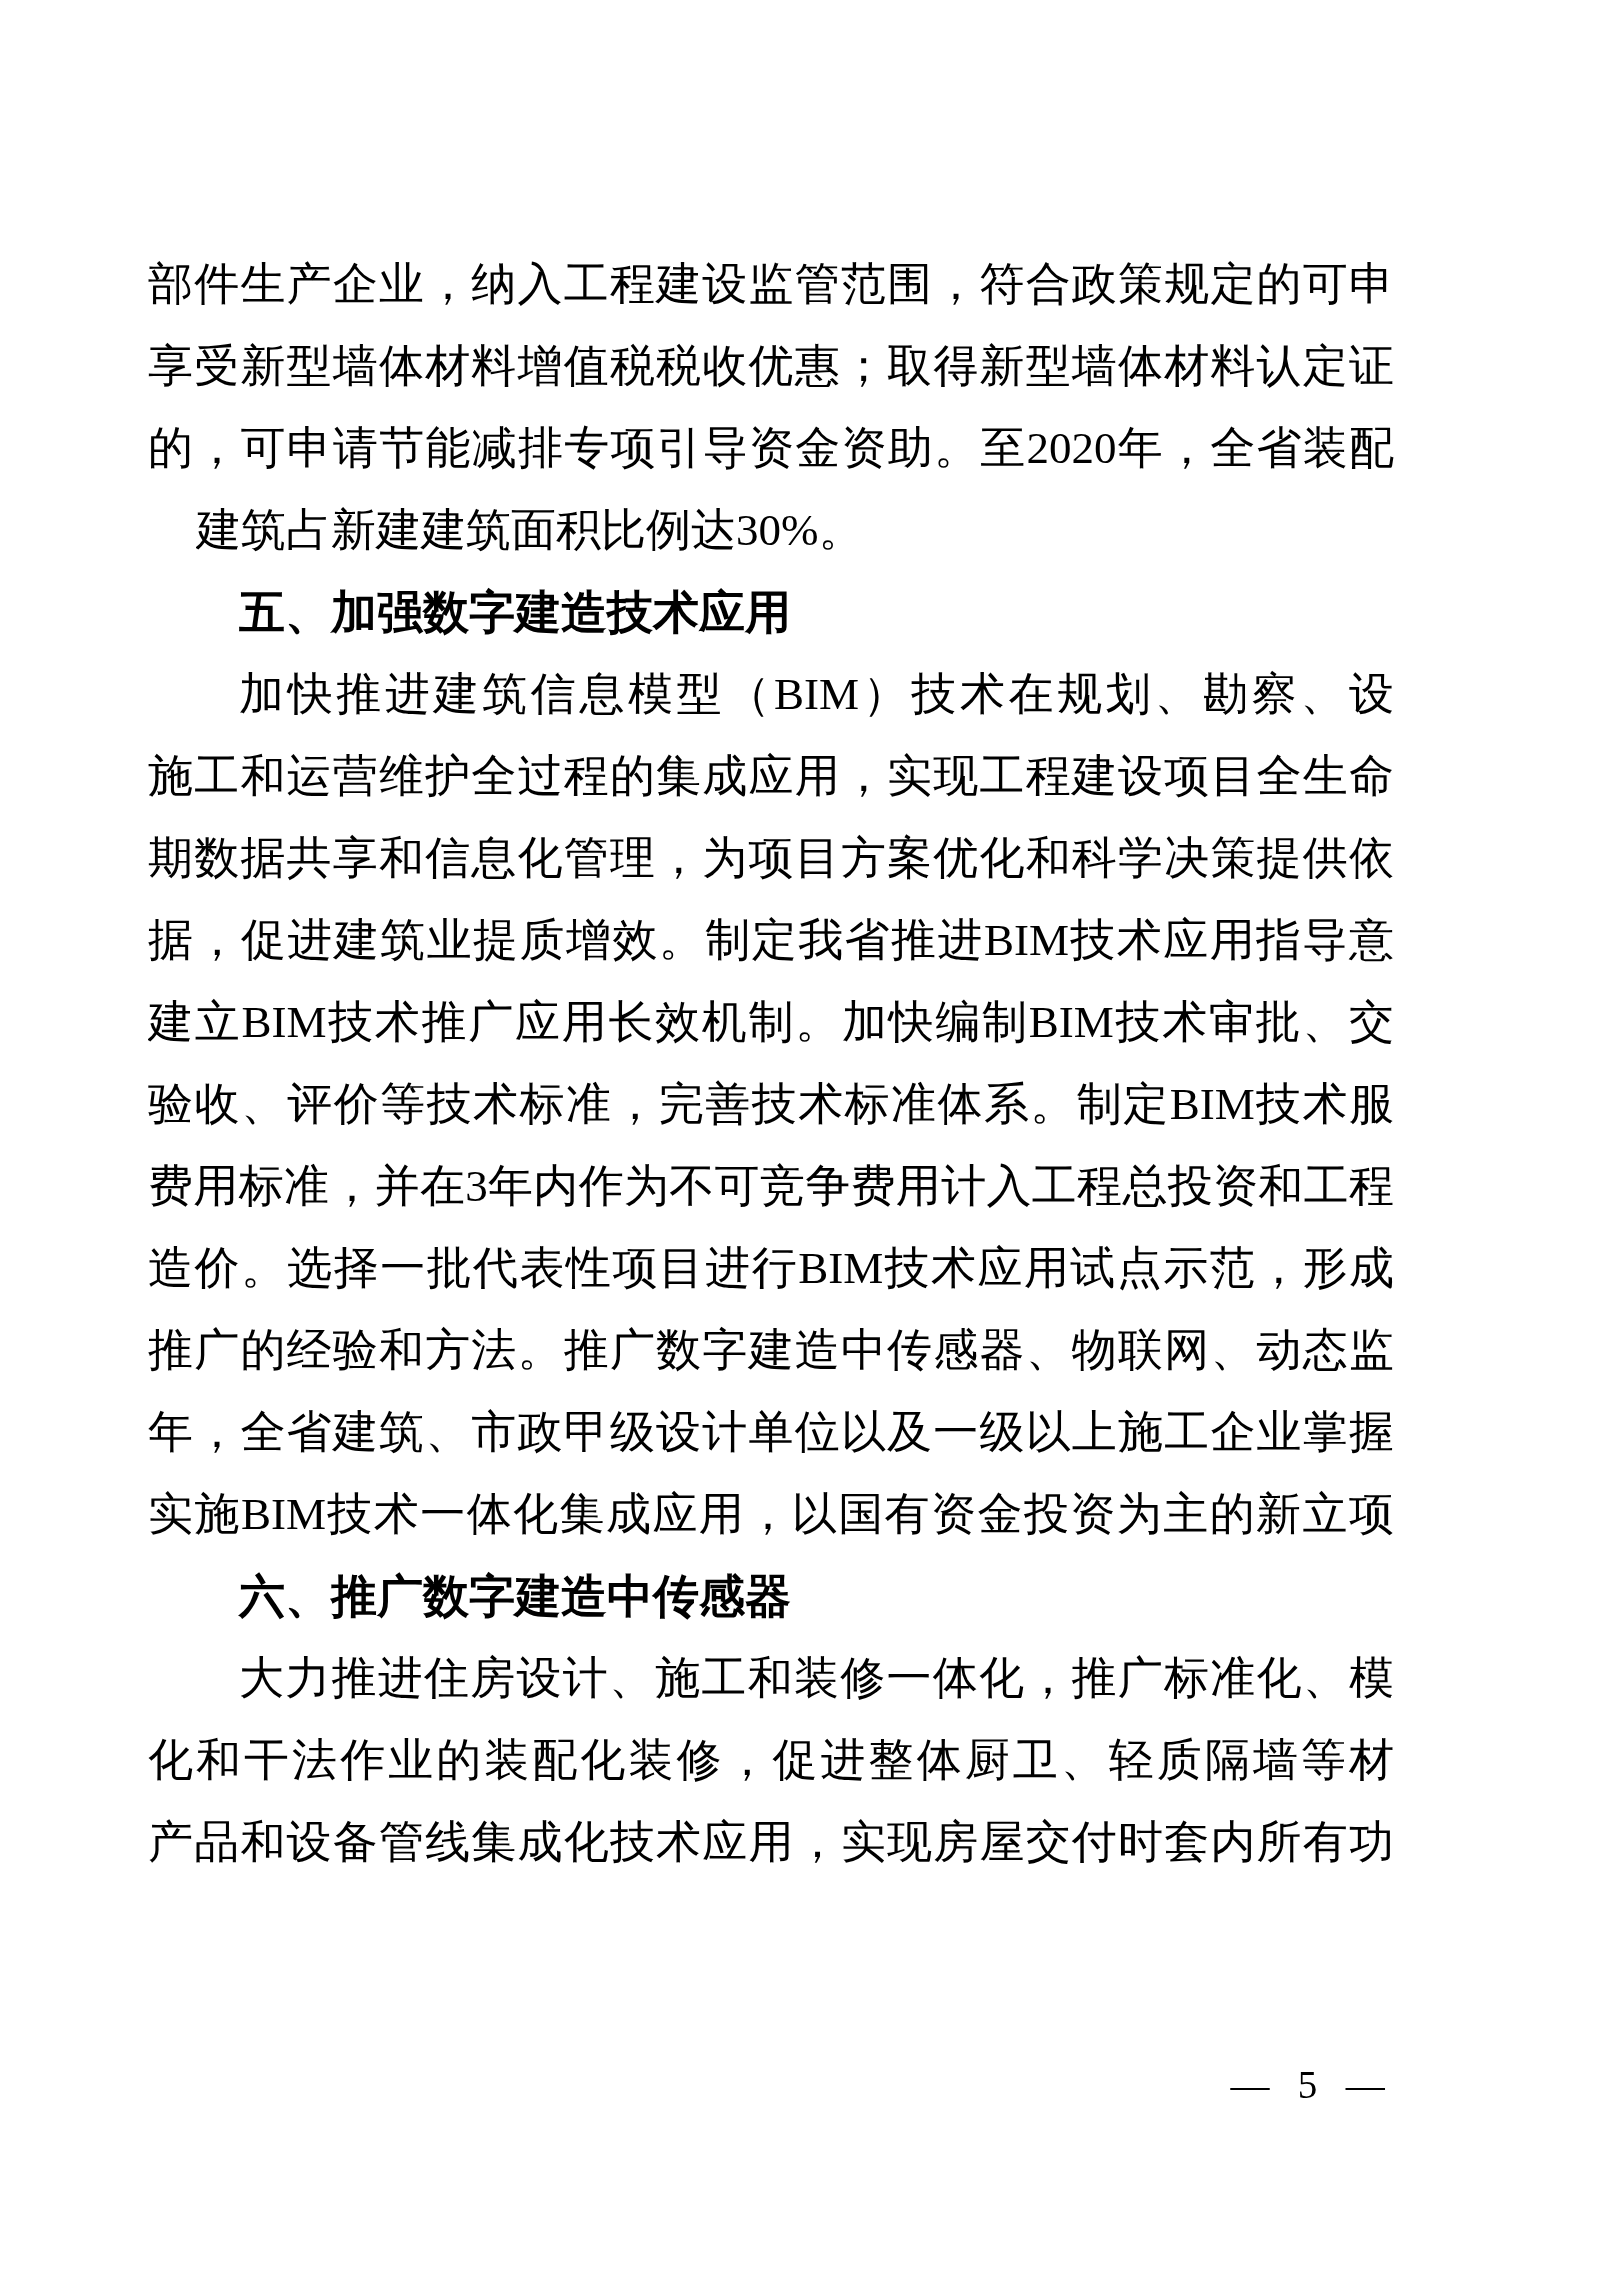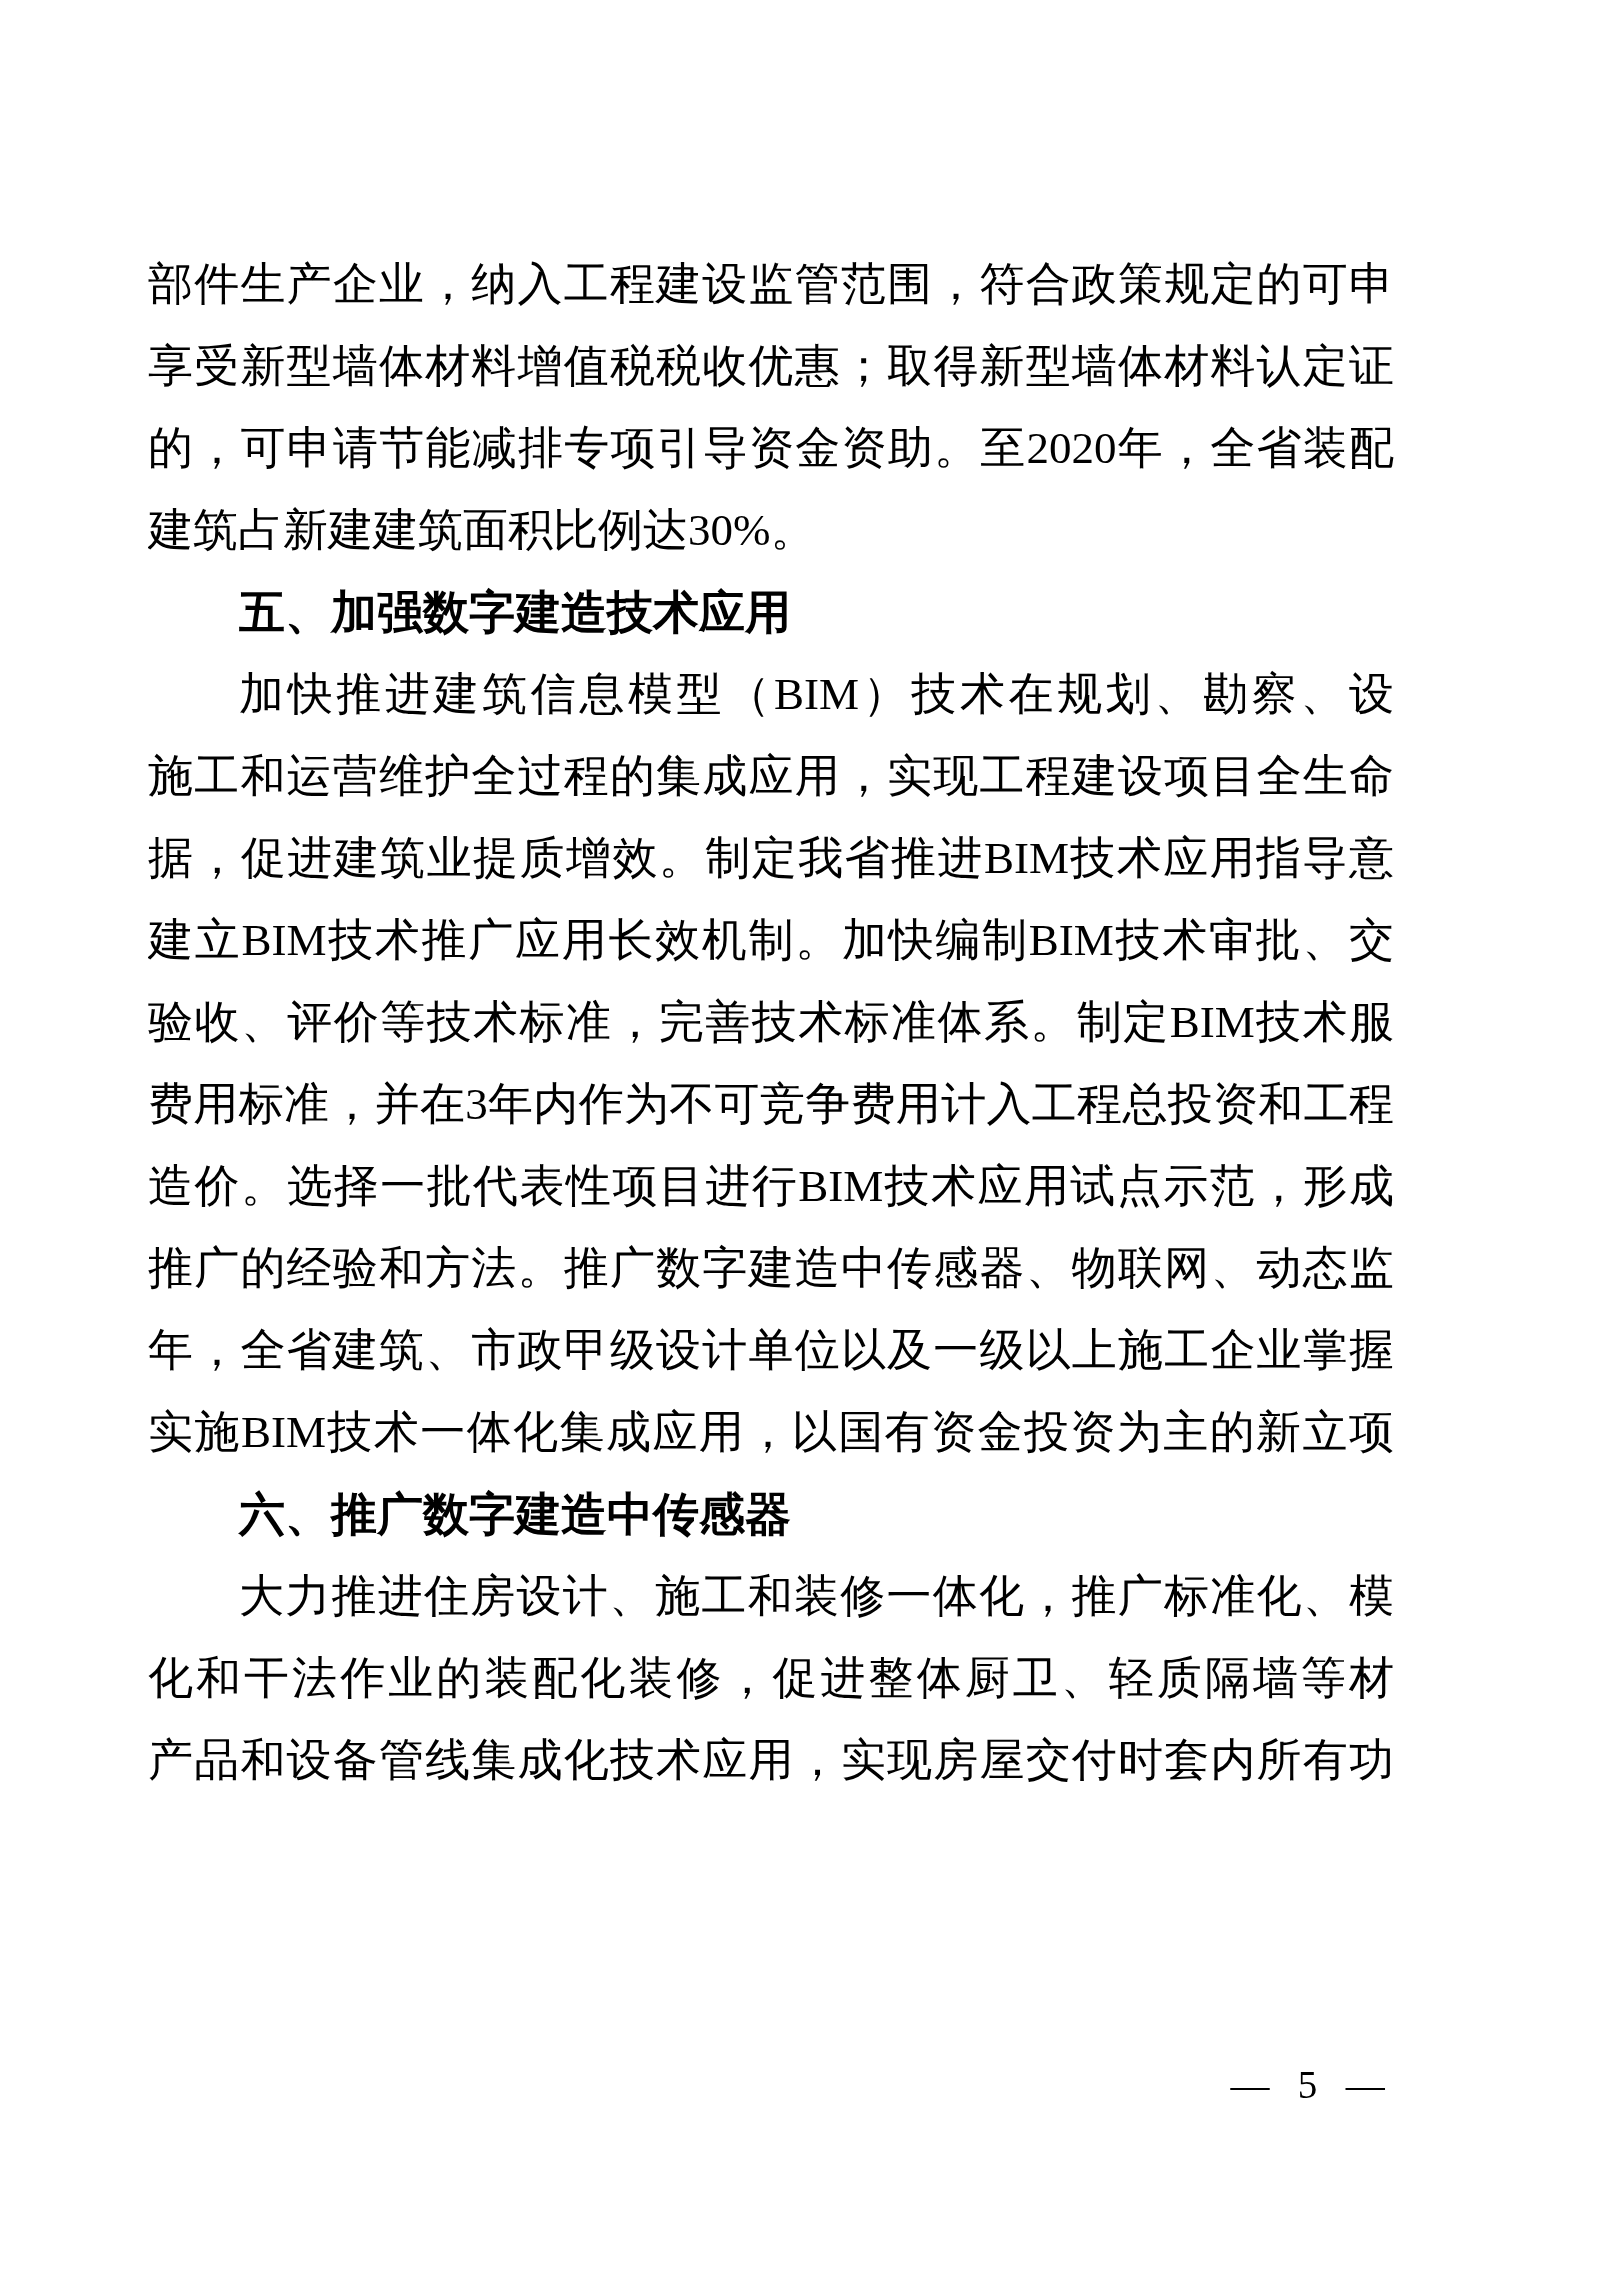--- a/index.html
+++ b/index.html
@@ -27,20 +27,21 @@
     line-height: 82px;
     font-size: 45px;
     text-align: justify;
     text-align-last: justify;
     text-justify: inter-character;
     overflow: hidden;
   }
   .line.body-end {
     text-align: left;
     text-align-last: left;
+    margin-left: 48px;
   }
   .line.body-indent {
     text-indent: 91px;
   }
   .line.heading {
     font-family: "Liberation Sans", "DejaVu Sans", sans-serif;
     font-weight: 700;
     font-size: 46px;
     text-align: center;
     text-align-last: left;
@@ -62,20 +63,21 @@
 <div class="page">
   <div class="content" id="content">
 
   <div class="line body">部件生产企业，纳入工程建设监管范围，符合政策规定的可申请</div>
       <div class="line body">享受新型墙体材料增值税税收优惠；取得新型墙体材料认定证书</div>
       <div class="line body">的，可申请节能减排专项引导资金资助。至2020年，全省装配式</div>
       <div class="line body-end">建筑占新建建筑面积比例达30%。</div>
       <div class="line heading">五、加强数字建造技术应用</div>
       <div class="line body-indent">加快推进建筑信息模型（BIM）技术在规划、勘察、设计、</div>
       <div class="line body">施工和运营维护全过程的集成应用，实现工程建设项目全生命周</div>
+      <div class="line body">期数据共享和信息化管理，为项目方案优化和科学决策提供依</div>
       <div class="line body">据，促进建筑业提质增效。制定我省推进BIM技术应用指导意见，</div>
       <div class="line body">建立BIM技术推广应用长效机制。加快编制BIM技术审批、交付、</div>
       <div class="line body">验收、评价等技术标准，完善技术标准体系。制定BIM技术服务</div>
       <div class="line body">费用标准，并在3年内作为不可竞争费用计入工程总投资和工程</div>
       <div class="line body">造价。选择一批代表性项目进行BIM技术应用试点示范，形成可</div>
       <div class="line body">推广的经验和方法。推广数字建造中传感器、物联网、动态监控</div>
       <div class="line body">年，全省建筑、市政甲级设计单位以及一级以上施工企业掌握并</div>
       <div class="line body">实施BIM技术一体化集成应用，以国有资金投资为主的新立项公</div>
       <div class="line heading">六、推广数字建造中传感器</div>
       <div class="line body-indent">大力推进住房设计、施工和装修一体化，推广标准化、模块</div>

